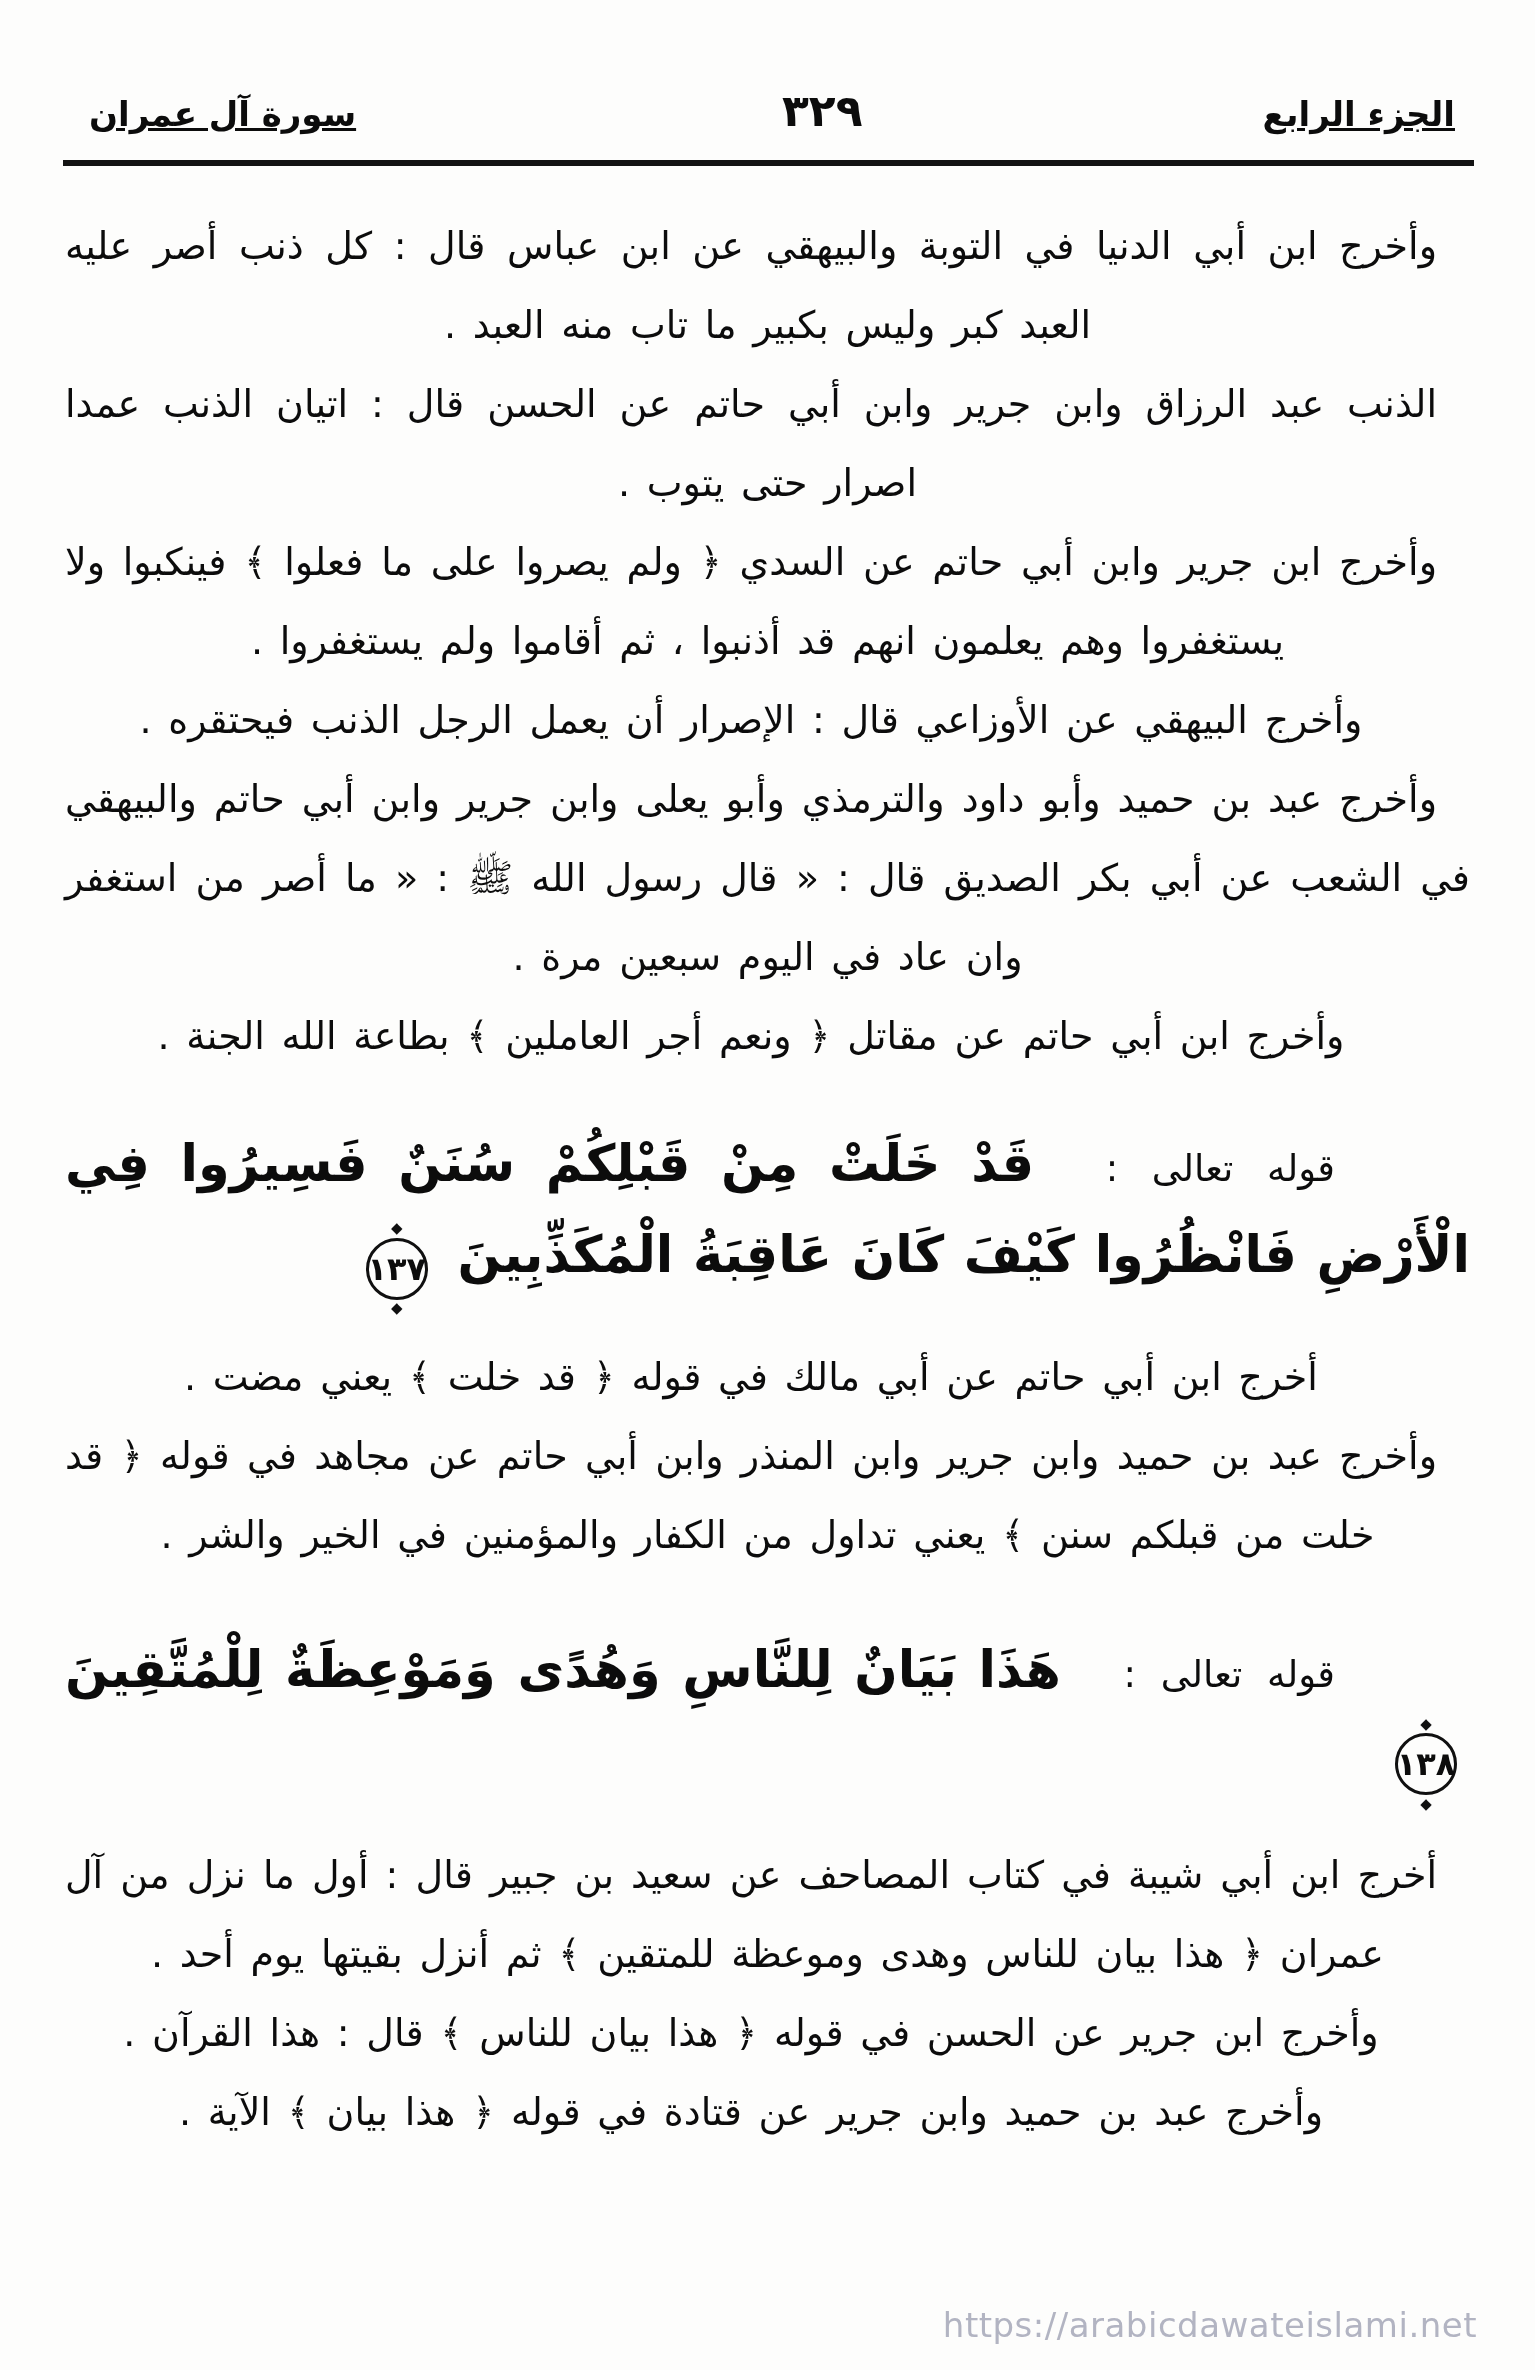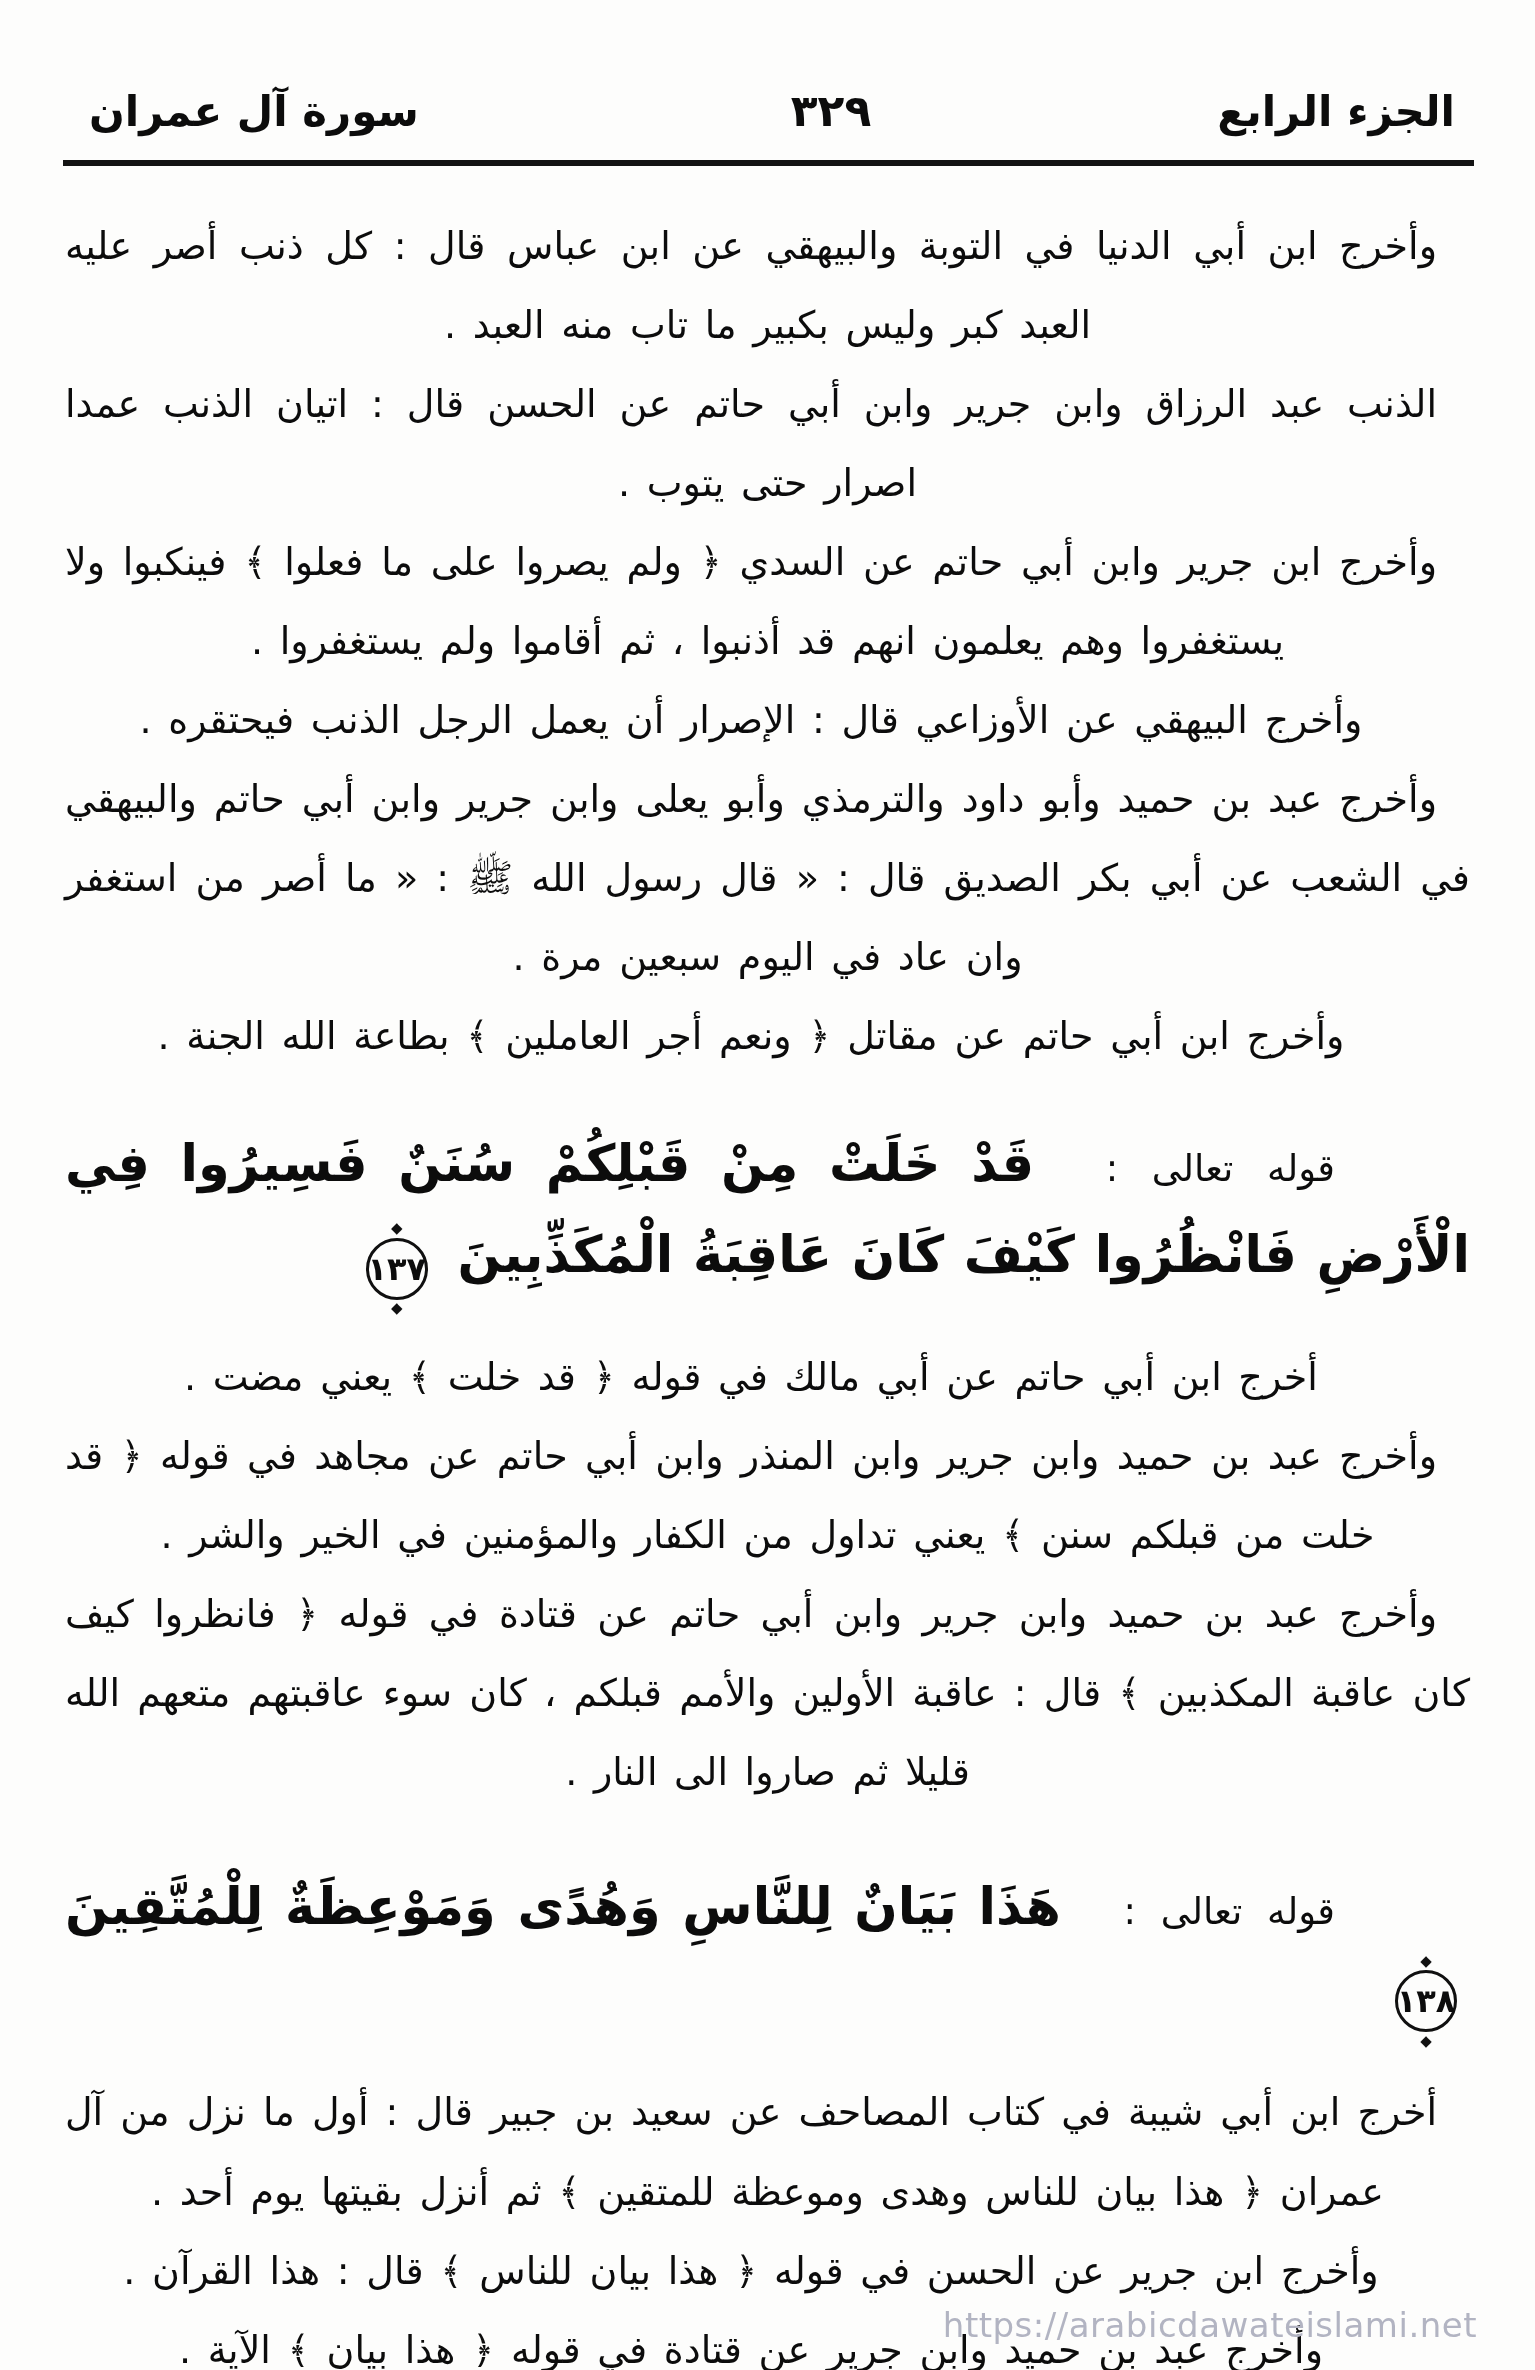--- a/index.html
+++ b/index.html
@@ -21,22 +21,23 @@
   }
   
   .page-header {
     display: flex;
     justify-content: space-between;
     align-items: baseline;
     padding: 85px 80px 0 89px;
     font-weight: 700;
   }
   .hdr-side {
-    font-size: 42px;
+    font-size: 34px;
     letter-spacing: 0.5px;
+    text-decoration: underline;
   }
   .hdr-num {
     font-size: 44px;
     letter-spacing: 2.8px;
     transform: translateX(13px);
   }
   .rule {
     margin: 24px 61px 0 63px;
     border-top: 6.5px solid #131313;
     height: 0;
@@ -142,21 +143,20 @@
     <div class="verse-block">
       <span class="verse-label">قوله تعالى :</span>
       <span class="verse-text">قَدْ خَلَتْ مِنْ قَبْلِكُمْ سُنَنٌ فَسِيرُوا فِي الْأَرْضِ فَانْظُرُوا كَيْفَ كَانَ عَاقِبَةُ الْمُكَذِّبِينَ</span>
       <span class="verse-marker">
           <span class="verse-num">١٣٧</span>
         </span>
     </div>
 
     <p class="para">أخرج ابن أبي حاتم عن أبي مالك في قوله ﴿ قد خلت ﴾ يعني مضت .</p>
     <p class="para">وأخرج عبد بن حميد وابن جرير وابن المنذر وابن أبي حاتم عن مجاهد في قوله ﴿ قد خلت من قبلكم سنن ﴾ يعني تداول من الكفار والمؤمنين في الخير والشر .</p>
-    <p class="para">وأخرج عبد بن حميد وابن جرير وابن أبي حاتم عن قتادة في قوله ﴿ فانظروا كيف كان عاقبة المكذبين ﴾ قال : عاقبة الأولين والأمم قبلكم ، كان سوء عاقبتهم متعهم الله قليلا ثم صاروا الى النار .</p>
 
     <div class="verse-block second">
       <span class="verse-label">قوله تعالى :</span>
       <span class="verse-text">هَذَا بَيَانٌ لِلنَّاسِ وَهُدًى وَمَوْعِظَةٌ لِلْمُتَّقِينَ</span>
       <span class="verse-marker">
           <span class="verse-num">١٣٨</span>
         </span>
     </div>
 
     <p class="para">أخرج ابن أبي شيبة في كتاب المصاحف عن سعيد بن جبير قال : أول ما نزل من آل عمران ﴿ هذا بيان للناس وهدى وموعظة للمتقين ﴾ ثم أنزل بقيتها يوم أحد .</p>

